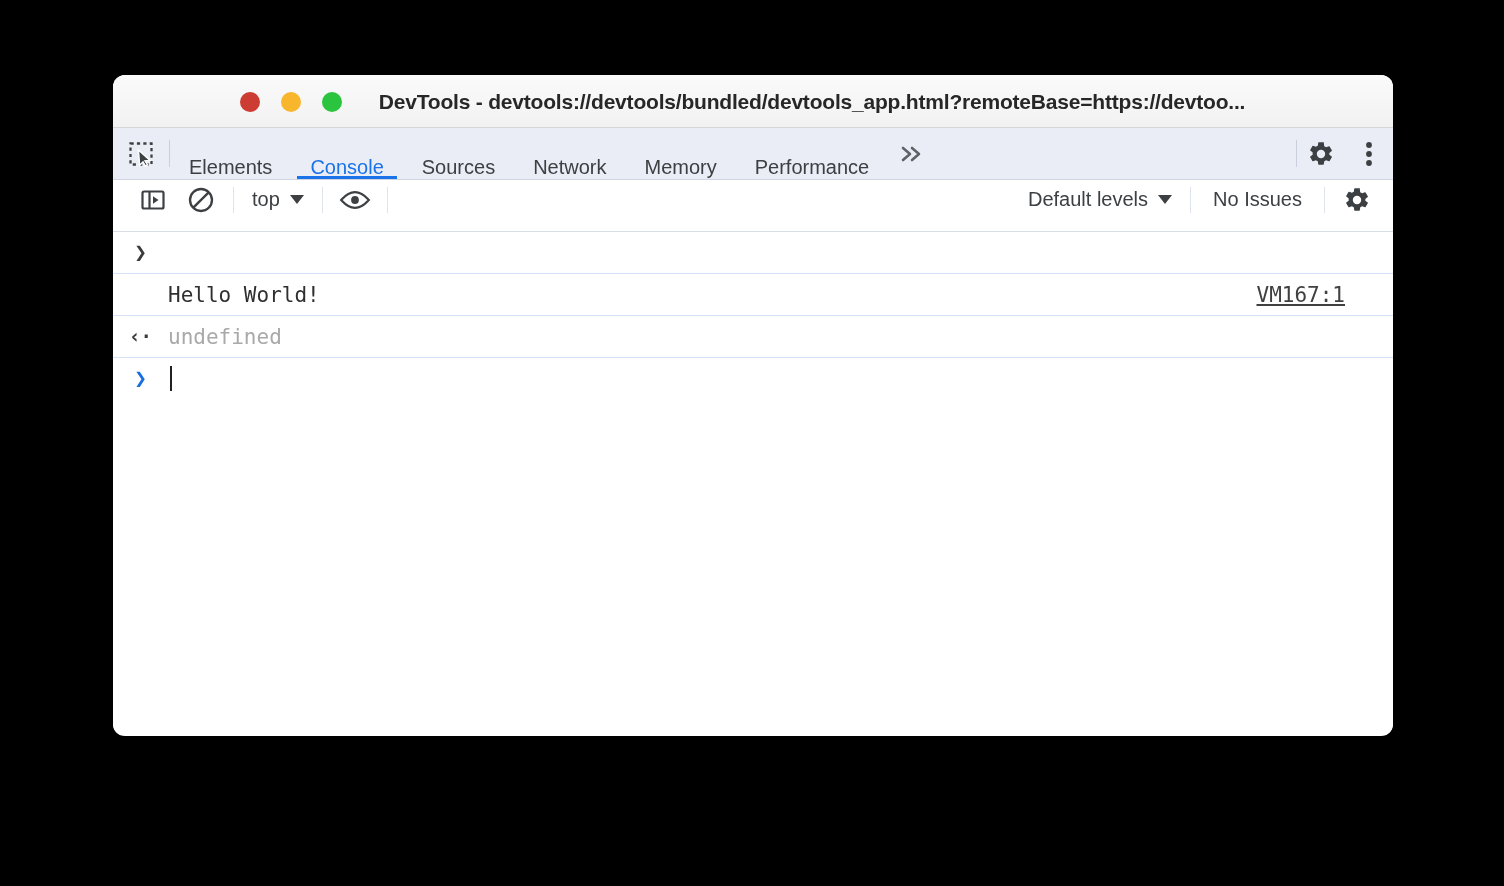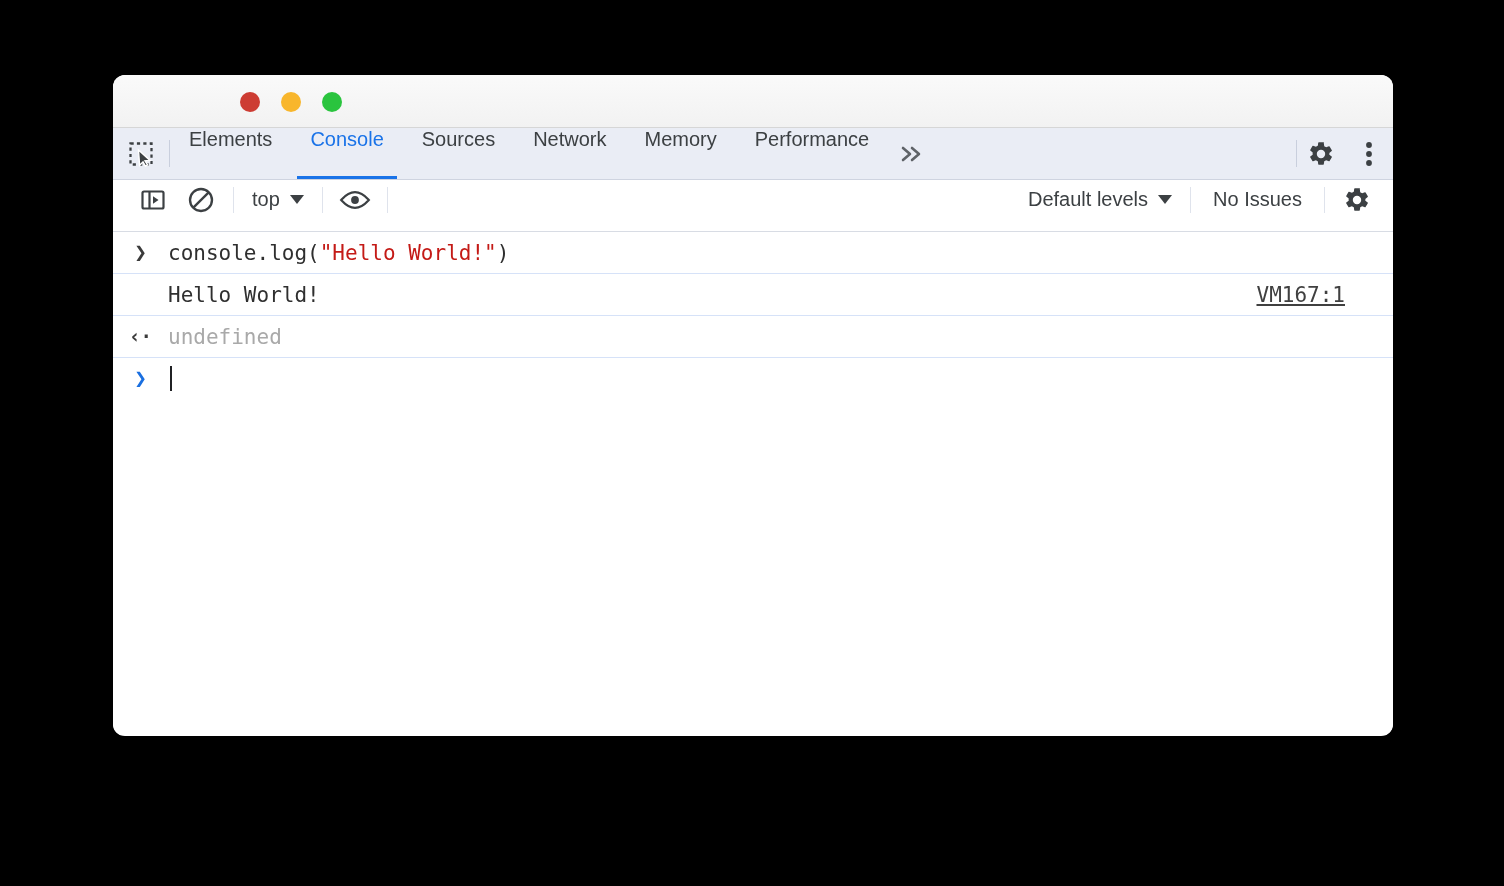--- a/index.html
+++ b/index.html
@@ -86,21 +86,21 @@
     cursor: pointer;
   }
   .vsep {
     width: 1px;
     background: #c9cfdd;
     margin: 12px 0;
     flex: 0 0 1px;
   }
   .tab {
     display: flex;
-    align-items: flex-start;
+    align-items: flex-end;
     padding: 0 19px;
     font-size: 20px;
     color: #3c4043;
     cursor: pointer;
     position: relative;
     white-space: nowrap;
   }
   .tab.active { color: #1a73e8; }
   .tab.active::after {
     content: "";
@@ -250,20 +250,21 @@
 <body>
 
 <div id="screen">
 
   <div id="window">
 
     <div id="titlebar">
       <div class="traffic red"></div>
       <div class="traffic yellow"></div>
       <div class="traffic green"></div>
+      <div id="window-title">DevTools - devtools://devtools/bundled/devtools_app.html?remoteBase=https://devtoo...</div>
     </div>
 
     <div id="tabbar">
 
       <div id="inspect-btn">
         <span>
           <svg width="26" height="26" viewBox="0 0 26 26">
             <g stroke="#3c4043" stroke-width="2.3" fill="none" stroke-linecap="butt" stroke-dasharray="3.2 3.2">
               <path d="M2.5 2.5 H23.5 V23.5 H2.5 Z"></path>
             </g>
@@ -388,25 +389,20 @@
             <path fill="#3c4043" d="M19.14 12.94a7.07 7.07 0 0 0 .06-.94 7.07 7.07 0 0 0-.06-.94l2.03-1.58a.49.49 0 0 0 .12-.61l-1.92-3.32a.48.48 0 0 0-.59-.22l-2.39.96a7.03 7.03 0 0 0-1.62-.94l-.36-2.54A.48.48 0 0 0 13.93 2h-3.84a.48.48 0 0 0-.48.41l-.36 2.54c-.59.24-1.13.56-1.62.94l-2.39-.96a.48.48 0 0 0-.59.22L2.73 8.47a.48.48 0 0 0 .12.61l2.03 1.58a7.2 7.2 0 0 0 0 1.88l-2.03 1.58a.49.49 0 0 0-.12.61l1.92 3.32c.12.22.38.3.59.22l2.39-.96c.5.38 1.03.7 1.62.94l.36 2.54c.04.24.24.41.48.41h3.84c.24 0 .44-.17.48-.41l.36-2.54c.59-.24 1.12-.56 1.62-.94l2.39.96c.22.08.47 0 .59-.22l1.92-3.32a.49.49 0 0 0-.12-.61l-2.03-1.58zM12 15.6A3.6 3.6 0 1 1 12 8.4a3.6 3.6 0 0 1 0 7.2z"></path>
           </svg>
         </span>
       </div>
     </div>
 
     <div id="console-body">
 
       <div class="console-row">
         <div class="row-gutter in">❯</div>
-        <div class="row-content">
-          <span class="tok-plain">console.log(</span>
-          <span class="tok-string">"Hello World!"</span>
-          <span class="tok-plain">)</span>
-        </div>
       </div>
 
       <div class="console-row">
         <div class="row-gutter"></div>
         <div class="row-content">
           <span>Hello World!</span>
         </div>
         <a class="source-link" href="#">VM167:1</a>
       </div>
 

